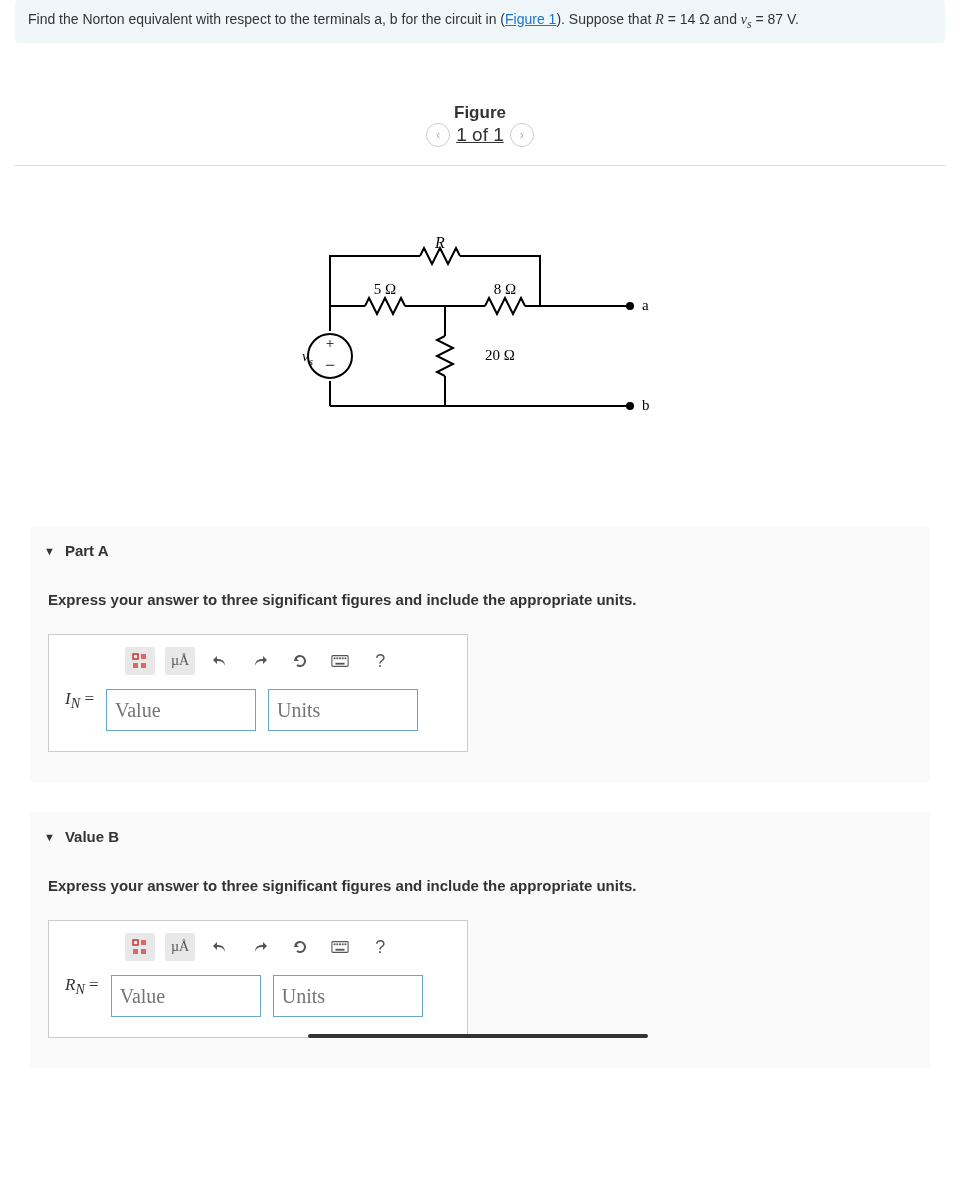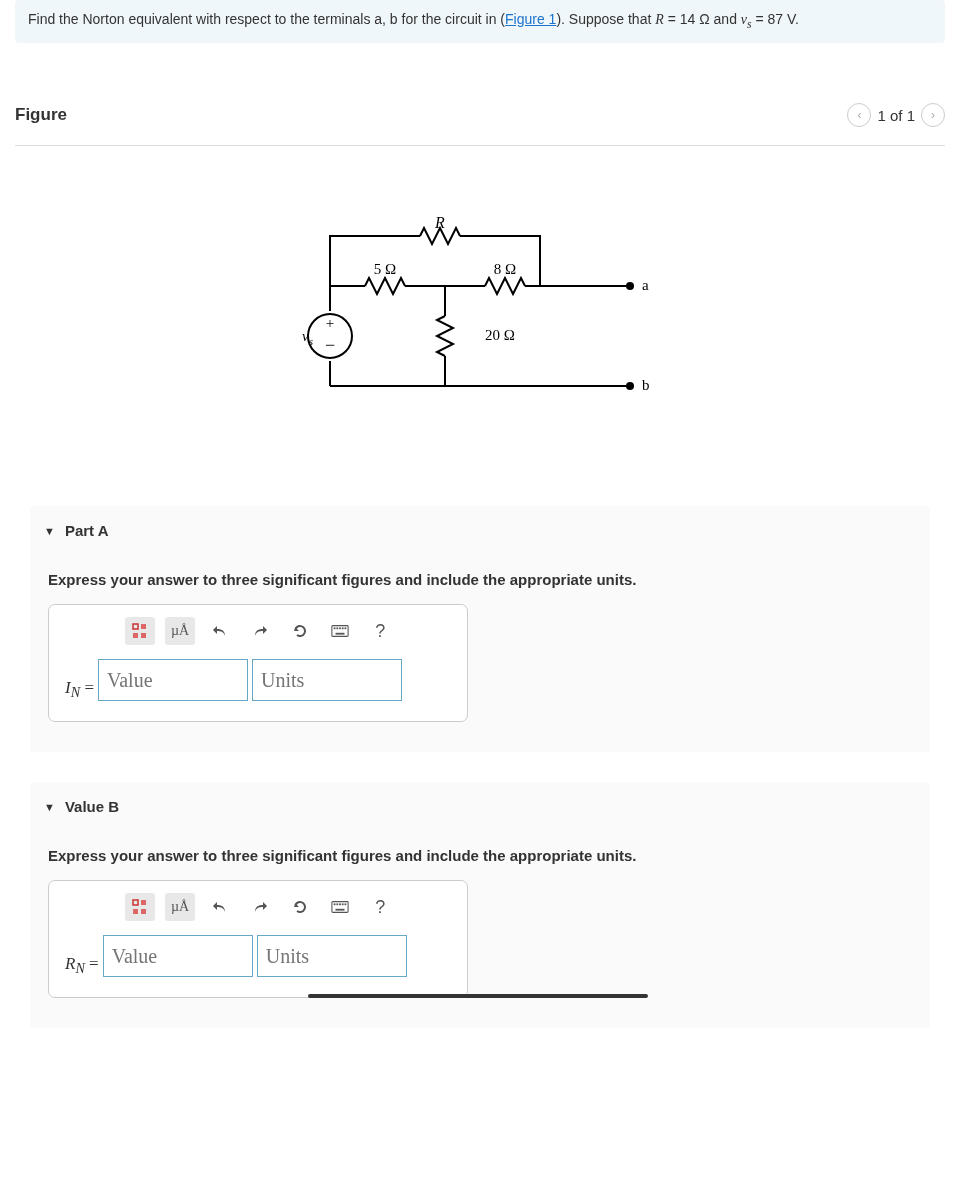--- a/index.html
+++ b/index.html
@@ -22,33 +22,34 @@
   .figure-section {
     margin: 0 15px 20px 15px;
     border-bottom: 1px solid #ddd;
     padding-bottom: 10px;
   }
   .figure-header {
     display: flex;
     justify-content: space-between;
     align-items: center;
     padding-bottom: 8px;
+    flex-direction: column;
   }
   .figure-title { font-weight: bold; font-size: 17px; }
   .figure-nav { display: flex; align-items: center; gap: 6px; }
   .nav-btn {
     width: 24px; height: 24px;
     border: 1px solid #ccc;
     border-radius: 50%;
     background: #fff;
     display: flex; align-items: center; justify-content: center;
     color: #aaa; font-size: 12px;
     cursor: pointer;
   }
-  .nav-text { font-size: 15px; }
+  .nav-text { font-size: 19px; text-decoration: underline; }
   .circuit {
     display: flex; justify-content: center; align-items: center;
     padding: 50px 0 90px 0;
   }
   .circuit svg { display: block; }
 
   .part-section {
     background: #fafafa;
     margin: 0 30px 30px 30px;
     border-radius: 4px;
@@ -60,47 +61,47 @@
     font-weight: bold;
     font-size: 15px;
   }
   .part-header .caret { font-size: 11px; }
   .part-body { padding: 16px 18px 30px 18px; }
   .part-body p { margin-bottom: 10px; font-size: 15px; }
   .instruction { font-weight: bold; font-size: 14.5px; }
 
   .answer-widget {
     border: 1px solid #ccc;
-    border-radius: 7px;
+    border-radius: 0;
     background: #fff;
     padding: 12px 16px 20px 16px;
     display: inline-block;
     min-width: 420px;
-    margin-top: 6px;
+    margin-top: 16px;
   }
   .toolbar {
     display: flex; align-items: center; gap: 10px;
     padding-left: 60px;
     margin-bottom: 14px;
   }
   .tool-btn {
     background: #e8e8e8;
     border: none;
     border-radius: 3px;
     padding: 5px 6px;
     min-width: 30px; height: 28px;
     display: flex; align-items: center; justify-content: center;
     cursor: pointer;
     color: #555;
     font-size: 14px;
   }
   .tool-btn.plain { background: transparent; }
   .tool-btn svg { width: 18px; height: 18px; }
   .answer-row {
-    display: flex; align-items: flex-end; gap: 4px;
+    display: flex; align-items: flex-start; gap: 12px;
   }
   .answer-label {
     font-style: italic;
     font-family: 'Times New Roman', serif;
     font-size: 17px;
   }
   .answer-input {
     border: 1px solid #65a7c5;
     height: 42px;
     padding: 4px 8px;

